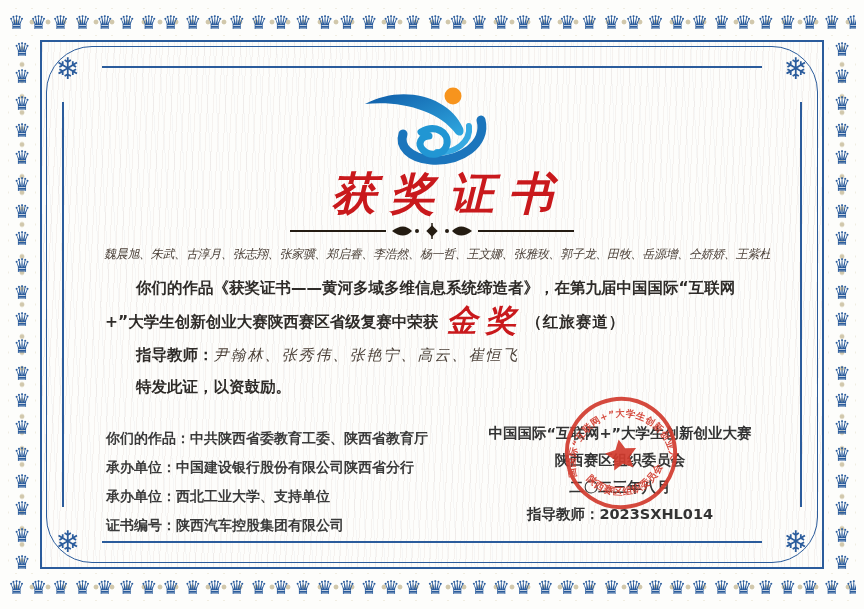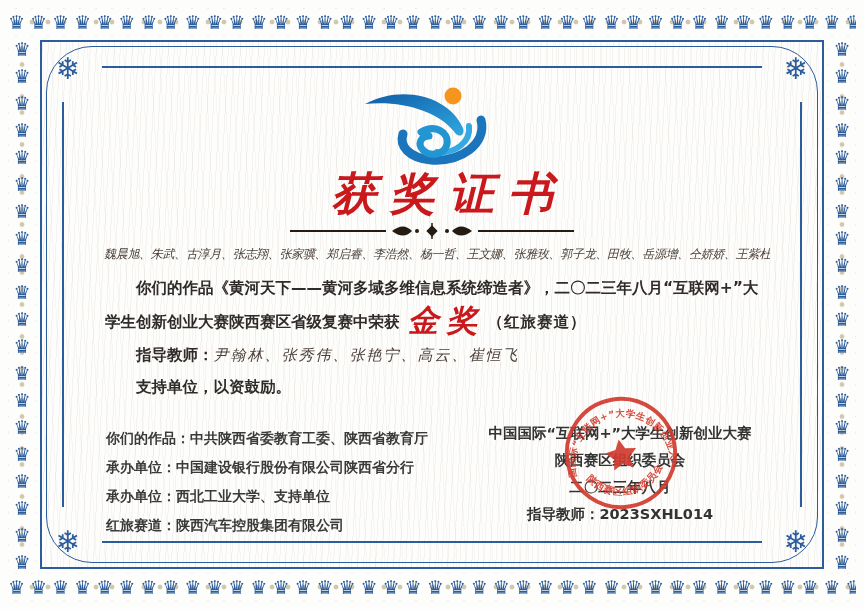--- a/index.html
+++ b/index.html
@@ -116,30 +116,30 @@
       <circle cx="57" cy="9" r="2" fill="#241c12"></circle>
       <rect x="38" y="5" width="8" height="8" transform="rotate(45 42 9)" fill="#241c12"></rect>
       <path d="M42,1 V17" stroke="#241c12" stroke-width="1.5"></path>
     </svg>
     <span class="rule"></span>
   </div>
 
   <div class="names">魏晨旭、朱武、古淳月、张志翔、张家骥、郑启睿、李浩然、杨一哲、王文娜、张雅玫、郭子龙、田牧、岳源增、仝娇娇、王紫杜：</div>
 
   <div class="body">
-    <p class="main"><span>你们的作品《黄河天下——黄河多域多维信息系统缔造者》，二〇二三年八月“互联网+”大学生创新创业大赛陕西赛区省级复赛中荣获</span><span class="award">金奖</span><span class="track">（红旅赛道）</span></p>
+    <p class="main"><span>你们的作品《获奖证书——黄河多域多维信息系统缔造者》，在第九届中国国际“互联网+”大学生创新创业大赛陕西赛区省级复赛中荣获</span><span class="award">金奖</span><span class="track">（红旅赛道）</span></p>
     <p class="teachers"><span>指导教师：</span><span class="teacher-names">尹翰林、张秀伟、张艳宁、高云、崔恒飞</span></p>
-    <p class="closing">支持单位，以资鼓励。</p>
+    <p class="closing">特发此证，以资鼓励。</p>
   </div>
 
   <div class="organizers">
     <div><span>你们的作品：</span><span>中共陕西省委教育工委、陕西省教育厅</span></div>
     <div><span>承办单位：</span><span>中国建设银行股份有限公司陕西省分行</span></div>
     <div><span>承办单位：</span><span>西北工业大学、支持单位</span></div>
-    <div><span>红旅赛道：</span><span>陕西汽车控股集团有限公司</span></div>
+    <div><span>证书编号：</span><span>陕西汽车控股集团有限公司</span></div>
   </div>
 
   <div class="issuer">
     <div>中国国际“互联网+”大学生创新创业大赛</div>
     <div>陕西赛区组织委员会</div>
     <div>二〇二三年八月</div>
     <div><span>指导教师：</span><span>2023SXHL014</span></div>
   </div>
 
   <svg class="seal" viewBox="0 0 120 120">

